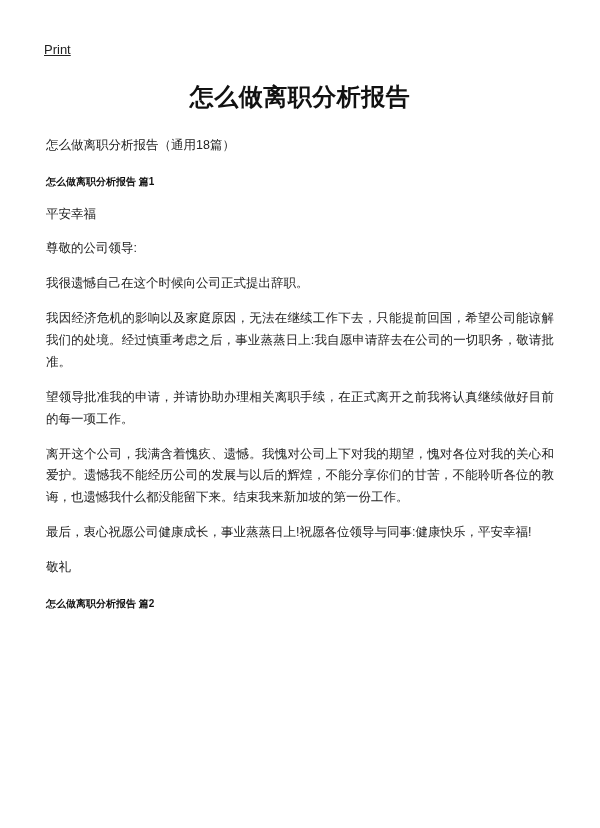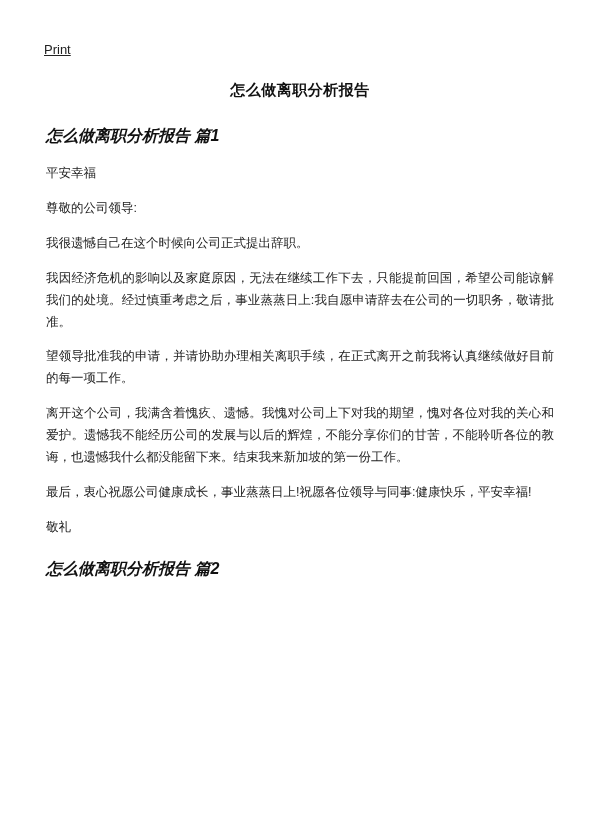--- a/index.html
+++ b/index.html
@@ -23,56 +23,56 @@
   }
   .print-link {
     font-size: 13px;
     color: #222222;
     line-height: 1.4;
     margin: 0 0 22px 0;
     cursor: pointer;
     display: inline-block;
   }
   .doc-title {
-    font-size: 15px;
+    font-size: 24px;
     font-weight: bold;
     text-align: center;
     color: #111111;
     margin: 0 0 22px 0;
     letter-spacing: 0.5px;
   }
   p.para {
     font-size: 12.5px;
     line-height: 1.75;
     margin: 0 0 13px 0;
     text-align: justify;
     color: #222222;
   }
   p.heading {
-    font-size: 16px;
+    font-size: 10px;
     font-weight: bold;
     line-height: 1.75;
     margin: 16px 0 13px 0;
     color: #111111;
-    font-style: italic;
   }
   .body-block {
     padding: 0 2px;
   }
 </style>
 </head>
 <body>
 
 <div class="page">
 
   <a class="print-link" href="#">Print</a>
 
   <h1 class="doc-title">怎么做离职分析报告</h1>
 
   <div class="body-block">
+    <p class="para">怎么做离职分析报告（通用18篇）</p>
     <p class="heading">怎么做离职分析报告 篇1</p>
     <p class="para">平安幸福</p>
     <p class="para">尊敬的公司领导:</p>
     <p class="para">我很遗憾自己在这个时候向公司正式提出辞职。</p>
     <p class="para">我因经济危机的影响以及家庭原因，无法在继续工作下去，只能提前回国，希望公司能谅解我们的处境。经过慎重考虑之后，事业蒸蒸日上:我自愿申请辞去在公司的一切职务，敬请批准。</p>
     <p class="para">望领导批准我的申请，并请协助办理相关离职手续，在正式离开之前我将认真继续做好目前的每一项工作。</p>
     <p class="para">离开这个公司，我满含着愧疚、遗憾。我愧对公司上下对我的期望，愧对各位对我的关心和爱护。遗憾我不能经历公司的发展与以后的辉煌，不能分享你们的甘苦，不能聆听各位的教诲，也遗憾我什么都没能留下来。结束我来新加坡的第一份工作。</p>
     <p class="para">最后，衷心祝愿公司健康成长，事业蒸蒸日上!祝愿各位领导与同事:健康快乐，平安幸福!</p>
     <p class="para">敬礼</p>
     <p class="heading">怎么做离职分析报告 篇2</p>

